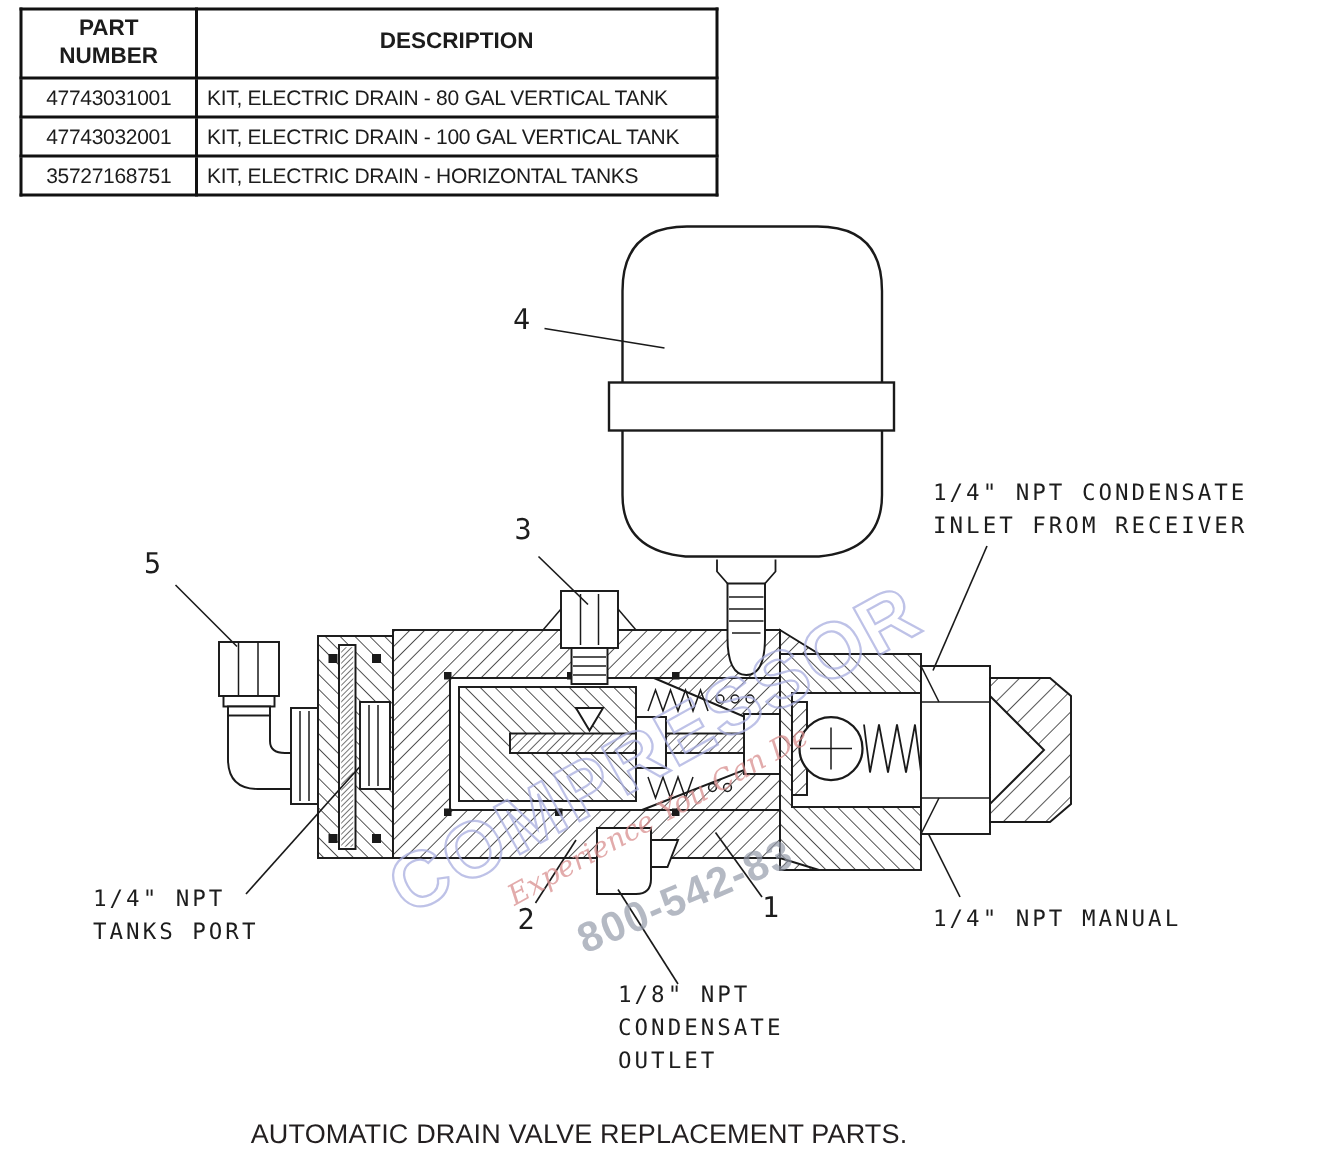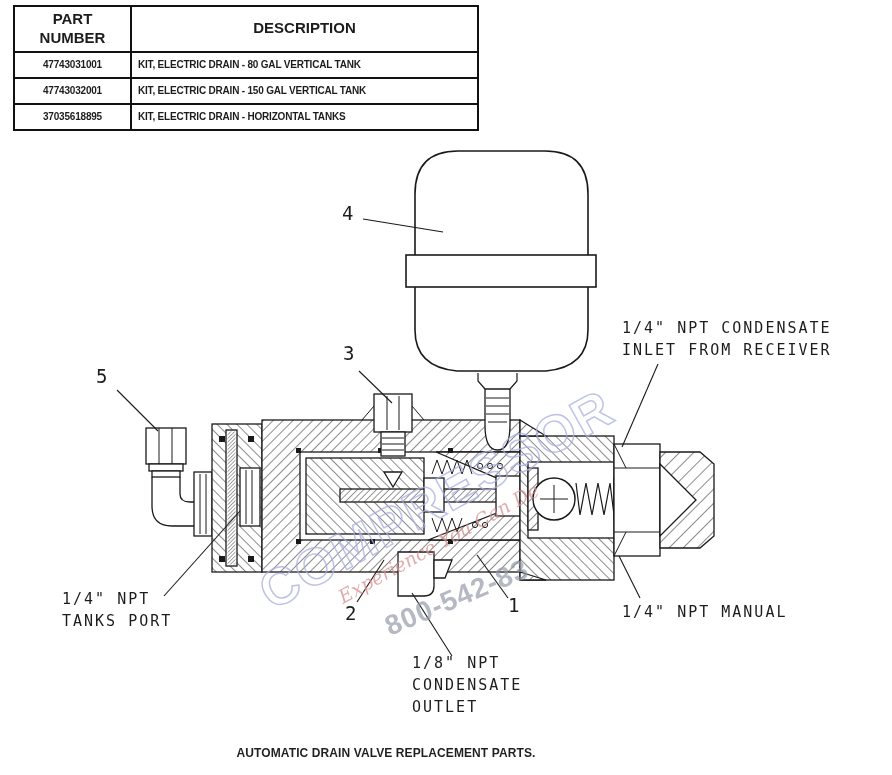--- a/index.html
+++ b/index.html
@@ -4,32 +4,32 @@
 <style>
   html,body{margin:0;padding:0;background:#fff;}
   .page{position:relative;width:892px;height:775px;background:#fff;overflow:hidden;
         font-family:"Liberation Sans",sans-serif;color:#1a1a1a;}
   
   .parts-table{position:absolute;left:13px;top:5px;border-collapse:collapse;
                table-layout:fixed;width:466px;}
   .parts-table th,.parts-table td{border:2px solid #111;color:#1c1c1c;}
   .parts-table th{font-size:15px;font-weight:bold;text-align:center;line-height:1.25;
                   padding:3px 14px;height:36px;vertical-align:middle;}
-  .parts-table td{font-size:10px;font-weight:bold;letter-spacing:-0.2px;height:22px;
+  .parts-table td{font-size:14px;font-weight:normal;letter-spacing:-0.2px;height:22px;
                   padding:1px 6px;white-space:nowrap;overflow:hidden;}
   .col-part{width:117px;}
   .parts-table td.part{text-align:center;padding:1px 2px;}
   
   .diagram{position:absolute;left:0;top:0;width:892px;height:775px;}
   .cad{position:absolute;font-family:"DejaVu Sans Mono",monospace;font-size:15px;
        line-height:22px;letter-spacing:2px;color:#1d1d1d;white-space:nowrap;}
   .callout{position:absolute;font-family:"DejaVu Sans Mono",monospace;font-size:19px;
            color:#1d1d1d;line-height:20px;}
   .caption{position:absolute;left:0;top:746px;width:772px;text-align:center;
-           font-size:12px;font-weight:bold;color:#231f20;letter-spacing:0.1px;}
+           font-size:18px;font-weight:normal;color:#231f20;letter-spacing:0.1px;}
 </style>
 </head>
 <body>
 
 <div class="page">
 
   <table class="parts-table">
     <colgroup>
         <col class="col-part">
         <col>
@@ -40,24 +40,24 @@
         <th>DESCRIPTION</th>
       </tr>
     </thead>
     <tbody>
       <tr>
         <td class="part">47743031001</td>
         <td>KIT, ELECTRIC DRAIN - 80 GAL VERTICAL TANK</td>
       </tr>
       <tr>
         <td class="part">47743032001</td>
-        <td>KIT, ELECTRIC DRAIN - 150 GAL VERTICAL TANK</td>
-      </tr>
-      <tr>
-        <td class="part">37035618895</td>
+        <td>KIT, ELECTRIC DRAIN - 100 GAL VERTICAL TANK</td>
+      </tr>
+      <tr>
+        <td class="part">35727168751</td>
         <td>KIT, ELECTRIC DRAIN - HORIZONTAL TANKS</td>
       </tr>
     </tbody>
   </table>
 
   <svg class="diagram" viewBox="0 0 892 775" xmlns="http://www.w3.org/2000/svg">
     <defs>
       <pattern id="hA" width="7" height="7" patternUnits="userSpaceOnUse" patternTransform="rotate(45)">
         <rect width="7" height="7" fill="#fff"></rect>
           <line x1="0" y1="0" x2="0" y2="7" stroke="#1a1a1a" stroke-width="1"></line>

